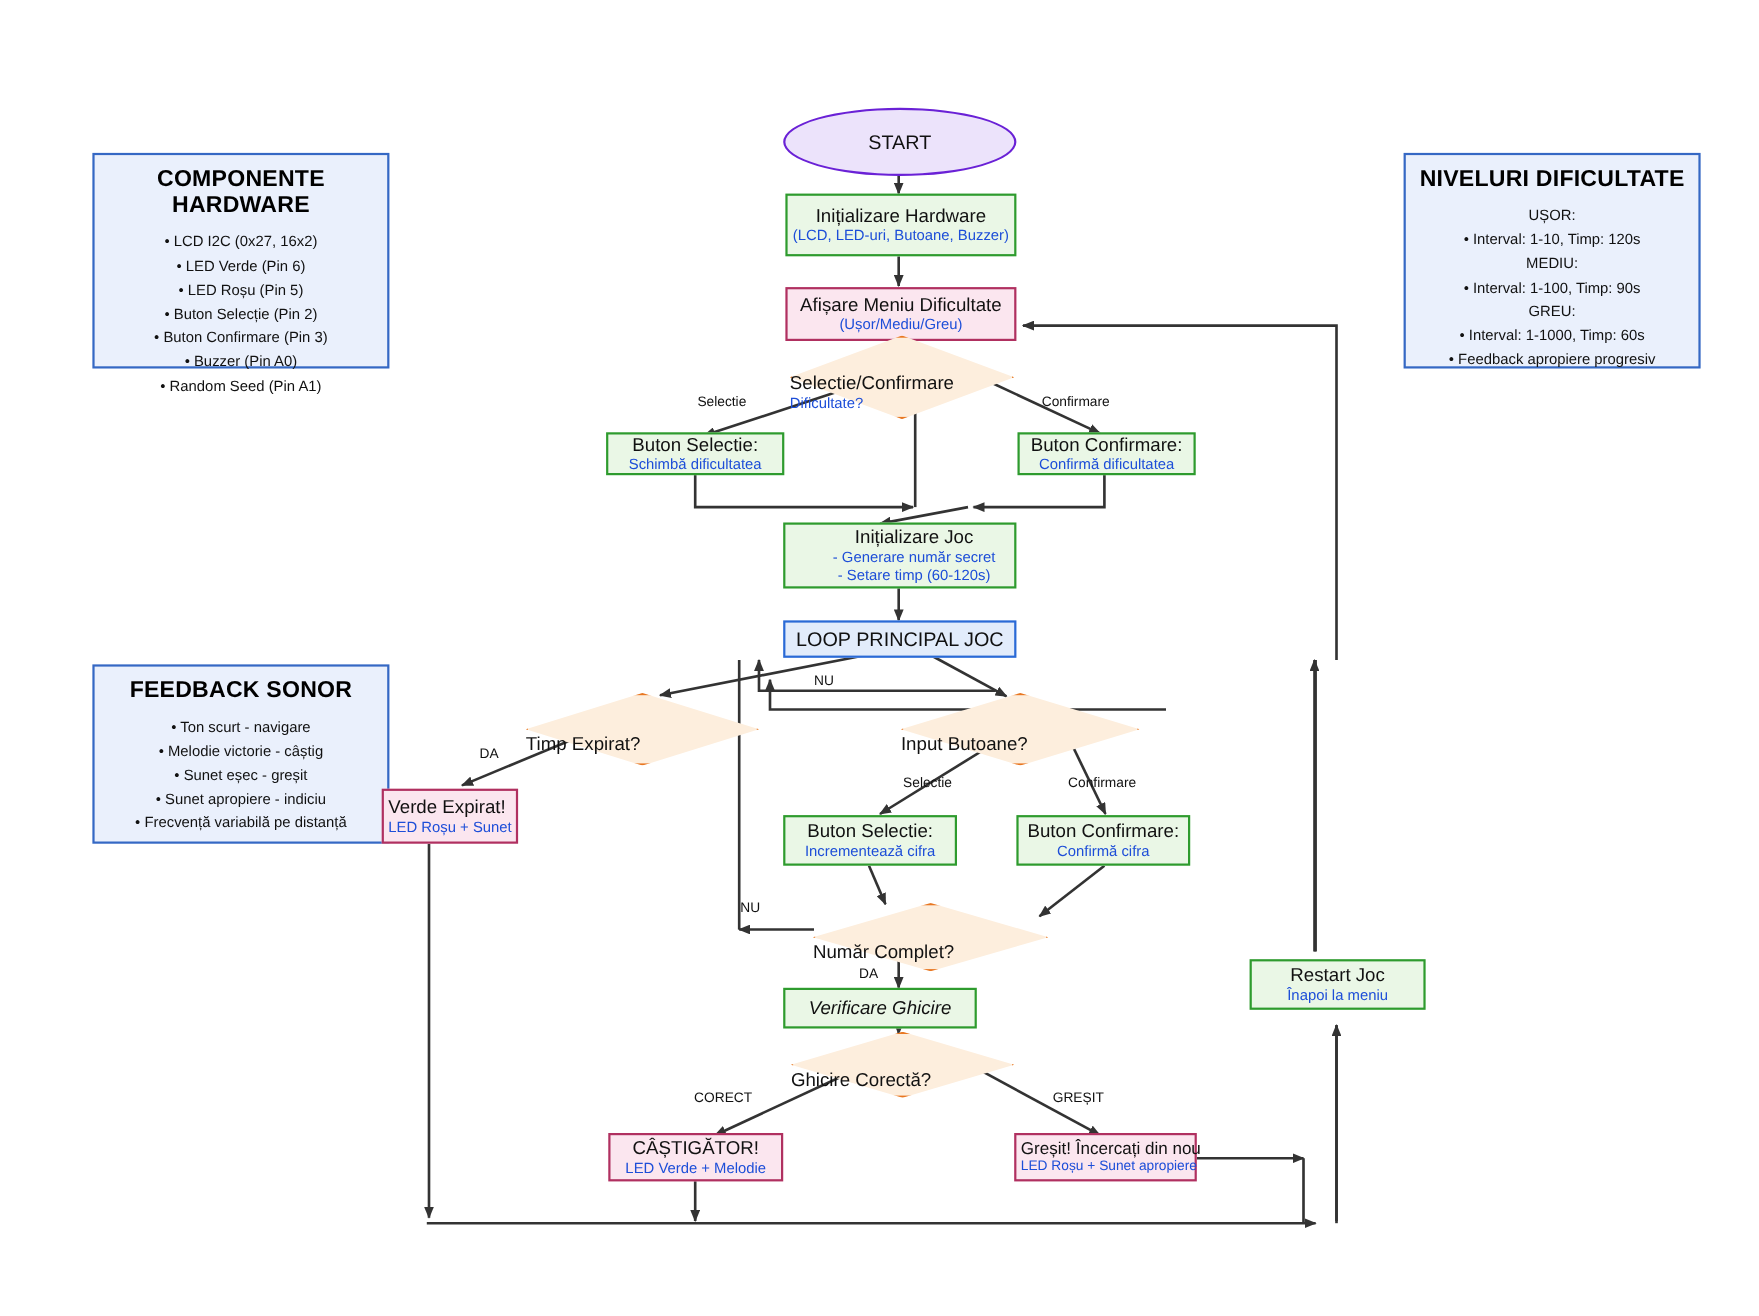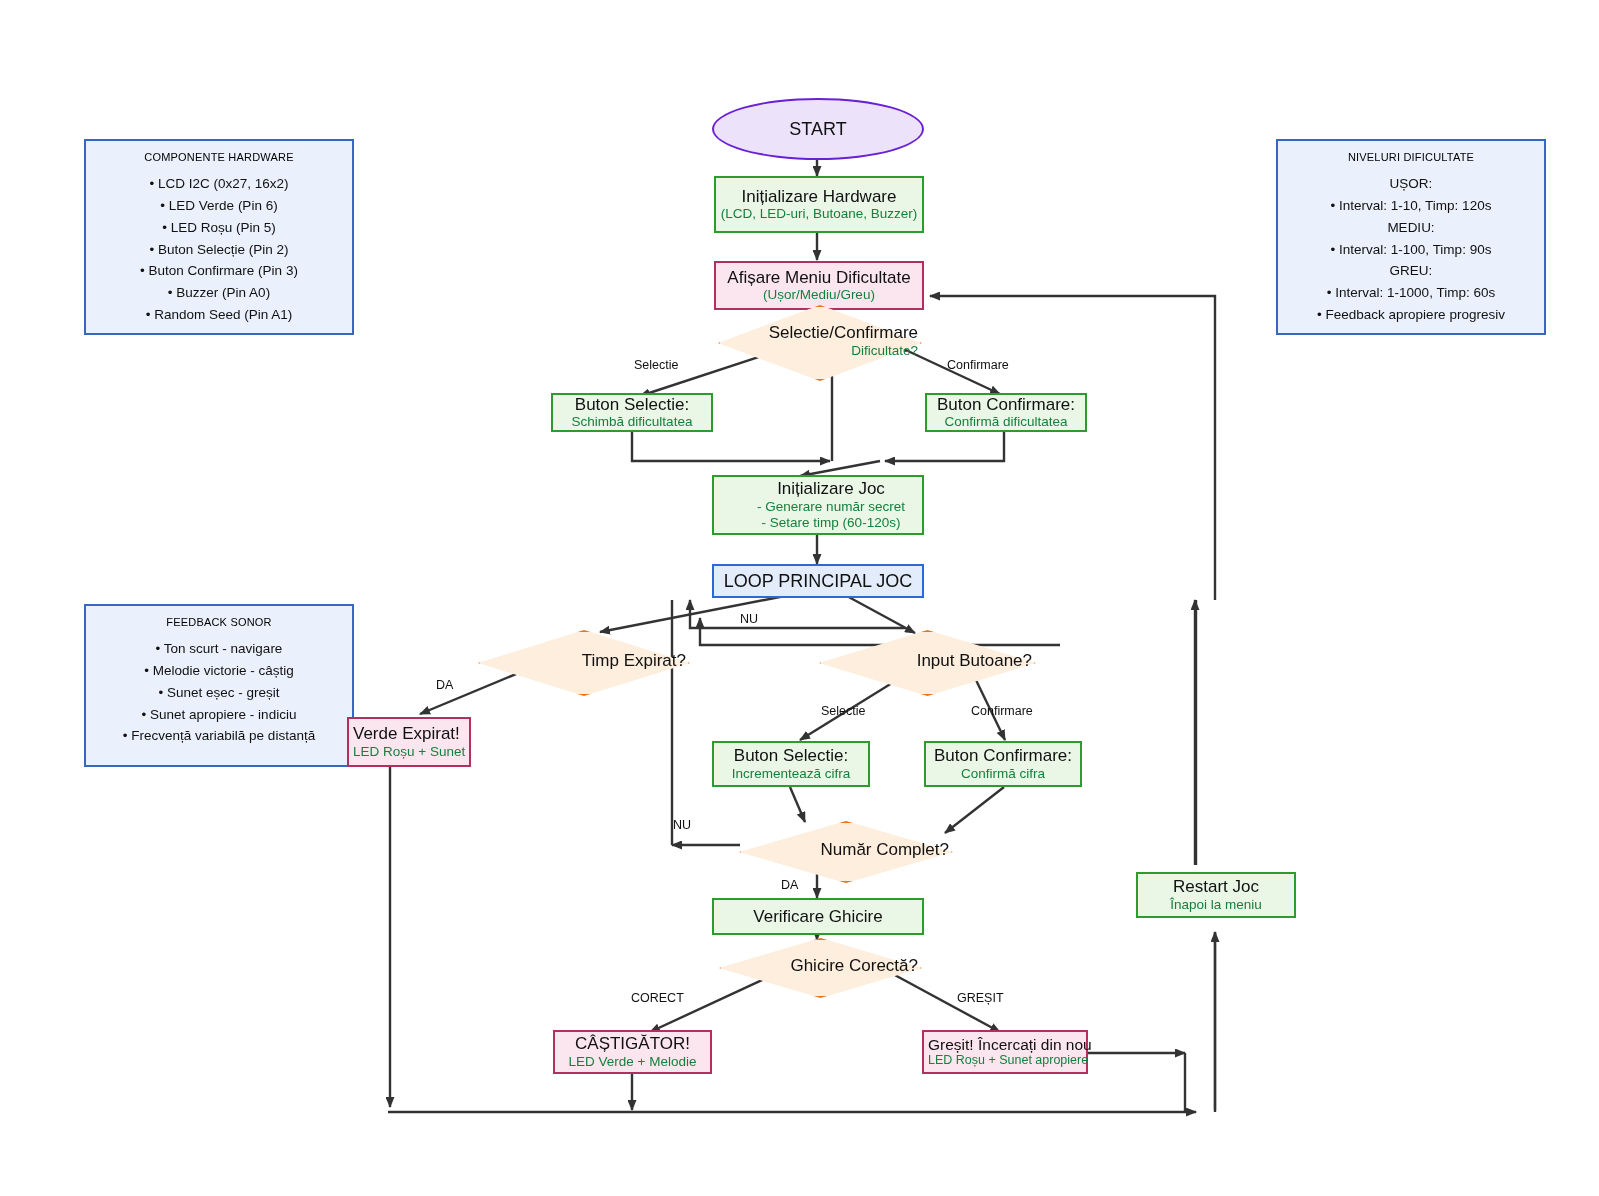--- a/index.html
+++ b/index.html
@@ -4,49 +4,49 @@
 <style>
   html,body{margin:0;padding:0;background:#ffffff;}
   body{font-family:"Liberation Sans","DejaVu Sans",sans-serif;}
   #canvas{position:relative;width:1599px;height:1196px;background:#fff;overflow:hidden;}
   svg.edges{position:absolute;left:0;top:0;width:1599px;height:1196px;pointer-events:none;}
 
   .node{position:absolute;box-sizing:border-box;display:flex;flex-direction:column;
         justify-content:center;text-align:center;}
 
   .n-title{font-size:17px;color:#111;line-height:1.15;white-space:nowrap;}
-  .n-sub{font-size:13.5px;color:#15803d;line-height:1.2;white-space:nowrap;}
+  .n-sub{font-size:13.5px;color:#1d4ed8;line-height:1.2;white-space:nowrap;}
 
   
   .start{border:2.5px solid #6a21d6;background:#ece3fb;border-radius:50%;}
   .start .n-title{font-size:18px;}
 
   
   .proc{border:2px solid #2e9b2e;background:#eaf7e6;}
 
   
   .pink{border:2.5px solid #b03060;background:#fbe6ef;}
 
   
   .loop{border:2px solid #2a6ad6;background:#e2ecfb;}
   .loop .n-title{font-size:18px;}
 
   
   .diamond{position:absolute;}
   .diamond .dshape{position:absolute;left:0;top:0;width:100%;height:100%;
         background:#fdeedd;border:2.5px solid #e87722;
         transform:rotate(45deg) ;}
-  .diamond .dlabel{position:absolute;left:0;top:0;width:100%;height:100%;
-        display:flex;flex-direction:column;align-items:flex-end;justify-content:center;
+  .diamond .dlabel{position:absolute;left:0;top:16px;width:100%;height:100%;
+        display:flex;flex-direction:column;align-items:flex-start;justify-content:center;
         text-align:center;}
 
   
   .panel{position:absolute;box-sizing:border-box;border:2px solid #3568c4;
          background:#eaf0fc;padding:10px 8px 8px 8px;text-align:center;}
-  .panel .p-title{font-size:11px;font-weight:normal;color:#000;margin-bottom:10px;letter-spacing:.2px;}
+  .panel .p-title{font-size:21px;font-weight:bold;color:#000;margin-bottom:10px;letter-spacing:.2px;}
   .panel .p-line{font-size:13.5px;color:#111;line-height:1.62;white-space:nowrap;}
 
   .elabel{position:absolute;font-size:12.5px;color:#111;white-space:nowrap;}
 </style>
 </head>
 <body>
 
 <div id="canvas">
 
   <svg class="edges" viewBox="0 0 1599 1196">
@@ -228,21 +228,21 @@
     <div class="n-sub">Confirmă cifra</div>
   </div>
 
   <div class="diamond" style="left:739px;top:821px;width:210px;height:58px;">
     <div class="dshape" style="clip-path:polygon(50% 0%,100% 50%,50% 100%,0% 50%);transform:none;"></div>
     <div class="dlabel">
       <div class="n-title">Număr Complet?</div>
     </div>
   </div>
 
-  <div class="node proc" style="left:712px;top:898px;width:212px;height:37px;">
+  <div class="node proc" style="left:712px;top:898px;width:176px;height:37px;font-style:italic;">
     <div class="n-title">Verificare Ghicire</div>
   </div>
 
   <div class="diamond" style="left:719px;top:938px;width:199px;height:56px;">
     <div class="dshape" style="clip-path:polygon(50% 0%,100% 50%,50% 100%,0% 50%);transform:none;"></div>
     <div class="dlabel">
       <div class="n-title">Ghicire Corectă?</div>
     </div>
   </div>
 

